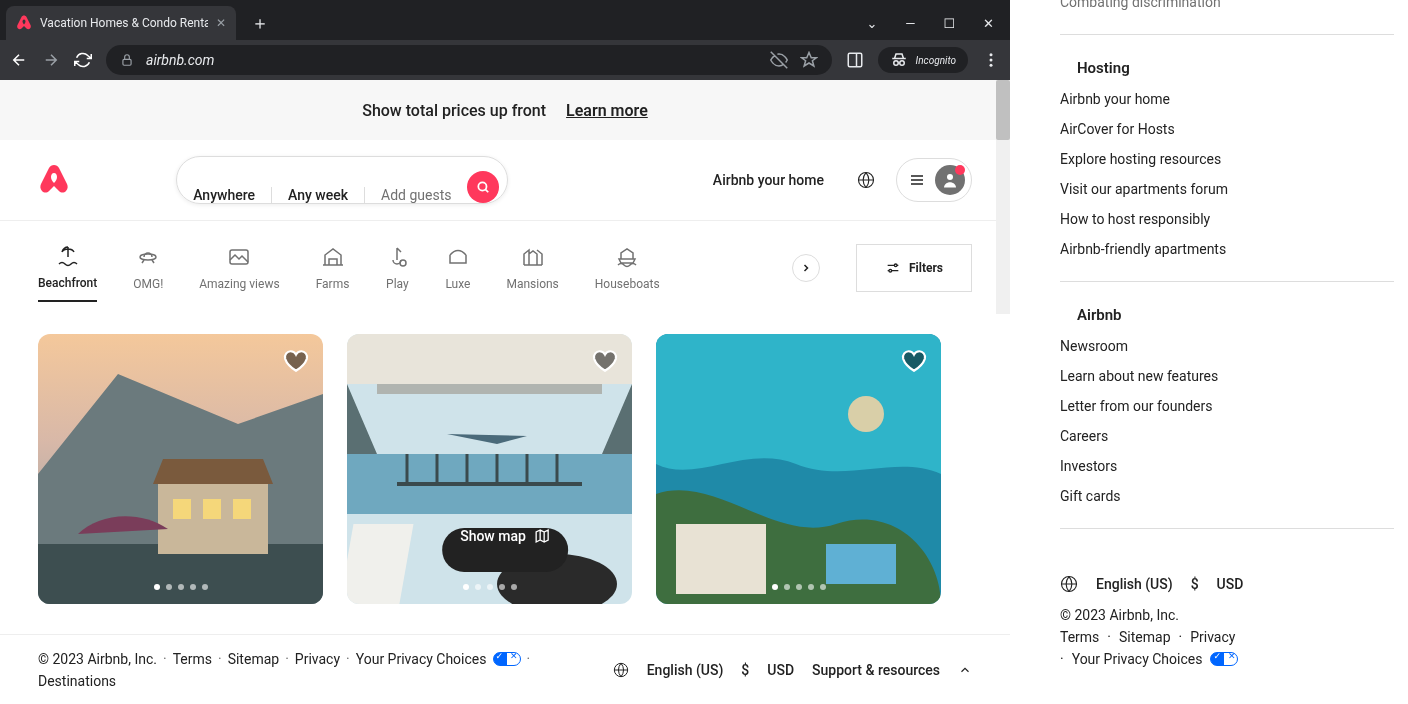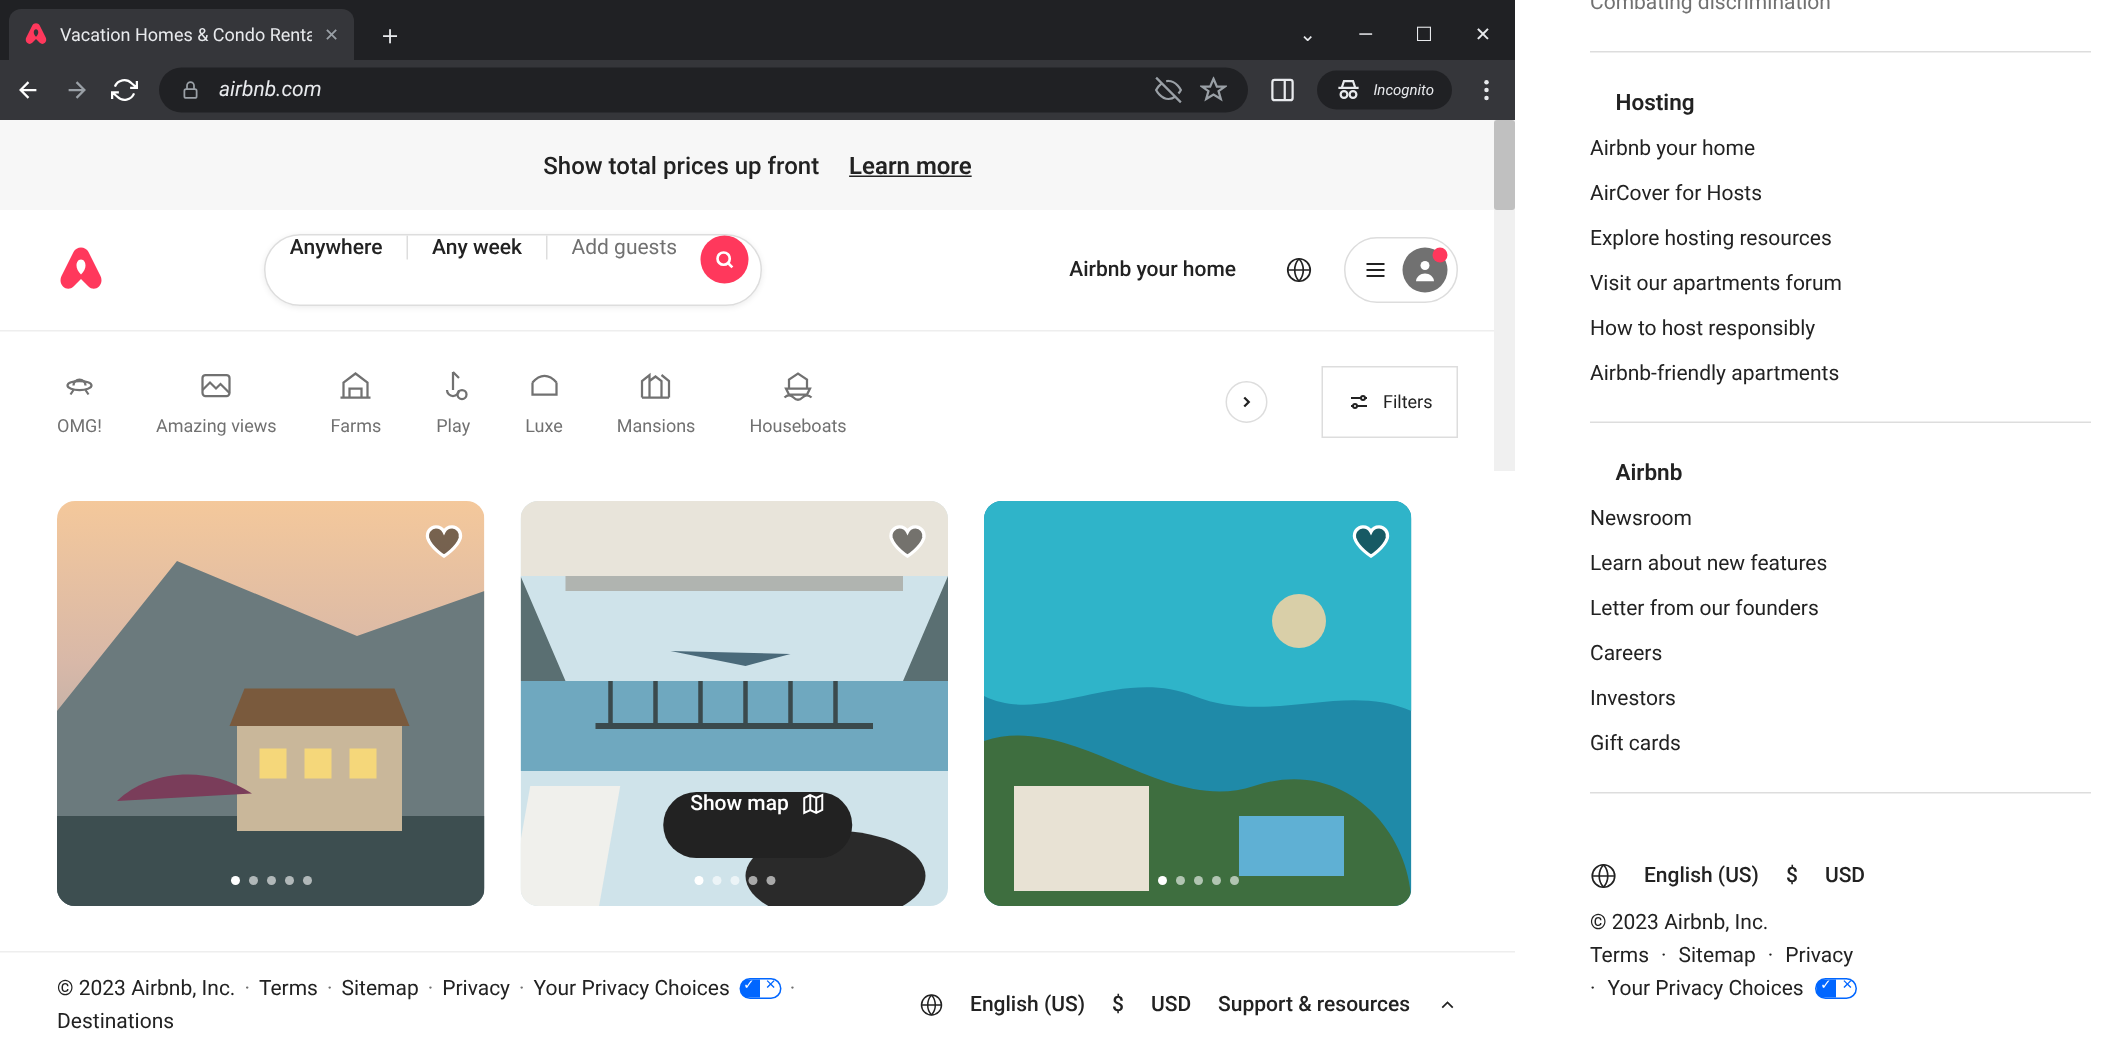--- a/index.html
+++ b/index.html
@@ -21,37 +21,37 @@
 .urlbar-txt { flex:1; color:#e8eaed; }
 .incog { display:flex; align-items:center; gap:8px; background:#202124; color:#e8eaed; padding:4px 12px; border-radius:16px; font-size:10px; }
 
 .page { flex:1; background:#f7f7f7; display:flex; flex-direction:column; overflow:hidden; position:relative; }
 .scroll-rail { position:absolute; right:0; top:0; width:14px; height:552px; background:#f0f0f0; }
 .scroll-thumb { position:absolute; right:0; top:0; width:14px; height:60px; background:#c0c0c0; border-radius:2px;}
 .banner { height:60px; display:flex; align-items:center; justify-content:center; gap:8px; font-size:16px; color:#222; font-weight:500;}
 .banner a { color:#222; text-decoration:underline; font-weight:600; }
 .header { height:80px; background:#fff; display:flex; align-items:center; padding:0 38px; gap:20px; }
 .logo { width:32px; height:34px; color:#ff385c; }
-.search-pill { margin-left:auto; height:48px; border:1px solid #ddd; border-radius:40px; box-shadow:0 1px 4px rgba(0,0,0,.08); display:flex; align-items:flex-start; padding:0 8px 0 0; }
+.search-pill { margin-left:auto; height:48px; border:1px solid #ddd; border-radius:40px; box-shadow:0 1px 4px rgba(0,0,0,.08); display:flex; align-items:flex-end; padding:0 8px 0 0; }
 .sp-seg { padding:0 16px; font-size:14px; color:#222; font-weight:500; border-right:1px solid #ddd; }
 .sp-seg.guests { color:#717171; border-right:none; font-weight:400; }
 .sp-search { width:32px; height:32px; border-radius:50%; background:#ff385c; display:flex; align-items:center; justify-content:center; color:#fff; }
 .hdr-right { margin-left:auto; display:flex; align-items:center; gap:10px; }
 .airbnb-home { font-size:14px; font-weight:500; color:#222; padding:12px; }
 .globe { width:40px; height:40px; border-radius:50%; display:flex; align-items:center; justify-content:center; }
 .user-menu { height:44px; border:1px solid #ddd; border-radius:22px; display:flex; align-items:center; gap:10px; padding:0 6px 0 12px; position:relative; }
 .avatar { width:30px; height:30px; border-radius:50%; background:#717171; display:flex; align-items:center; justify-content:center; color:#fff; }
 .dot { position:absolute; top:6px; right:6px; width:10px; height:10px; background:#ff385c; border-radius:50%; }
 
 .cats { height:94px; background:#fff; border-top:1px solid #eee; display:flex; align-items:center; padding:0 38px; gap:36px; }
 .cat { display:flex; flex-direction:column; align-items:center; gap:8px; font-size:12px; color:#717171; padding:10px 0; cursor:pointer; white-space:nowrap;}
 .cat.active { color:#222; border-bottom:2px solid #222; font-weight:500;}
 .cat-ico { width:24px; height:24px; }
 .cat-next { width:28px; height:28px; border:1px solid #ddd; border-radius:50%; display:flex; align-items:center; justify-content:center; margin-left:auto; }
-.filters-btn { height:48px; border:1px solid #ddd; border-radius:0; display:flex; align-items:center; gap:8px; padding:0 16px; font-size:12px; font-weight:400; color:#222; }
+.filters-btn { height:48px; border:1px solid #ddd; border-radius:0; display:flex; align-items:center; gap:8px; padding:0 28px; font-size:12px; font-weight:700; color:#222; }
 
 .grid { flex:1; background:#fff; padding:20px 38px; display:flex; gap:24px; position:relative; }
 .card { position:relative; width:285px; height:270px; border-radius:12px; overflow:hidden; }
 .card-bg { width:100%; height:100%; }
 .heart { position:absolute; top:14px; right:14px; color:rgba(0,0,0,.5); stroke:#fff; stroke-width:2; }
 .card-dots { position:absolute; bottom:14px; left:50%; transform:translateX(-50%); display:flex; gap:6px; }
 .cdot { width:6px; height:6px; border-radius:50%; background:rgba(255,255,255,.6); }
 .cdot.on { background:#fff; }
 .show-map { position:absolute; bottom:62px; left:50%; transform:translateX(-50%); background:#222; color:#fff; height:44px; border-radius:24px; padding:0 18px; display:flex; align-items:flex-start; gap:8px; font-size:14px; font-weight:500;}
 
@@ -182,20 +182,26 @@
                 <circle cx="12" cy="8" r="4"></circle>
                 <path d="M4 22c0-4 4-7 8-7s8 3 8 7z"></path>
               </svg>
           </div>
           <div class="dot"></div>
         </div>
       </div>
     </div>
 
     <div class="cats">
+      <div class="cat active">
+        <svg class="cat-ico" viewBox="0 0 24 24" fill="none" stroke="#222" stroke-width="1.5">
+            <path d="M3 20c2-2 4-2 6 0s4 2 6 0 4-2 6 0M12 3v10M6 8c2-4 10-4 12 0M12 3c-3 0-5 2-6 5"></path>
+          </svg>
+        <span>Beachfront</span>
+      </div>
       <div class="cat">
         <svg class="cat-ico" viewBox="0 0 24 24" fill="none" stroke="#717171" stroke-width="1.5">
             <ellipse cx="12" cy="12" rx="8" ry="3"></ellipse>
             <path d="M8 12a4 4 0 018 0M6 18l2-3m10 3l-2-3"></path>
           </svg>
         <span>OMG!</span>
       </div>
       <div class="cat">
         <svg class="cat-ico" viewBox="0 0 24 24" fill="none" stroke="#717171" stroke-width="1.5">
             <rect x="3" y="5" width="18" height="14" rx="2"></rect>

